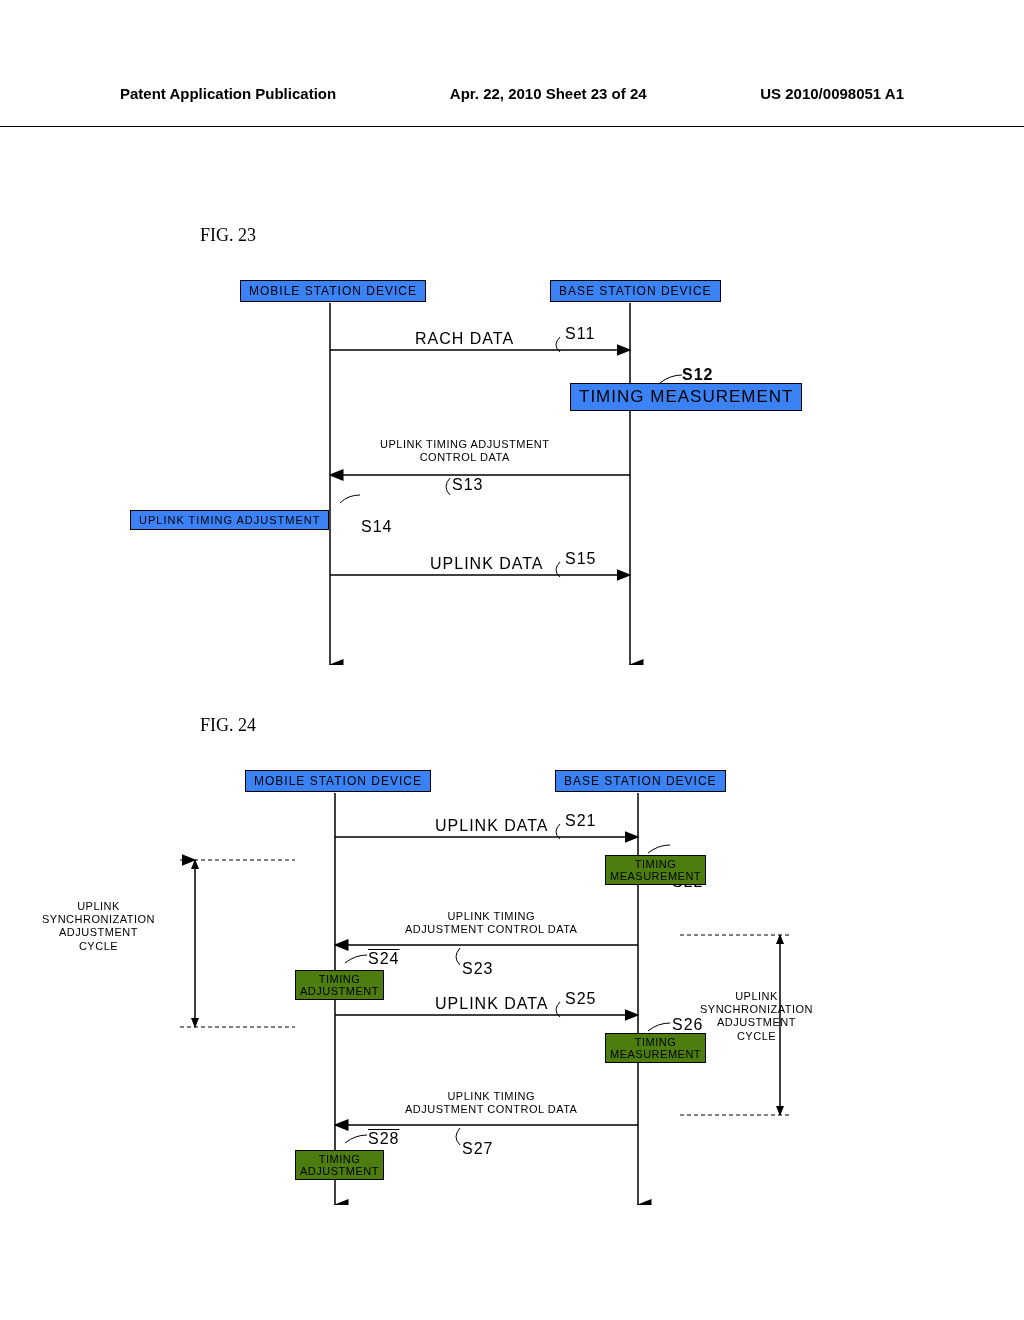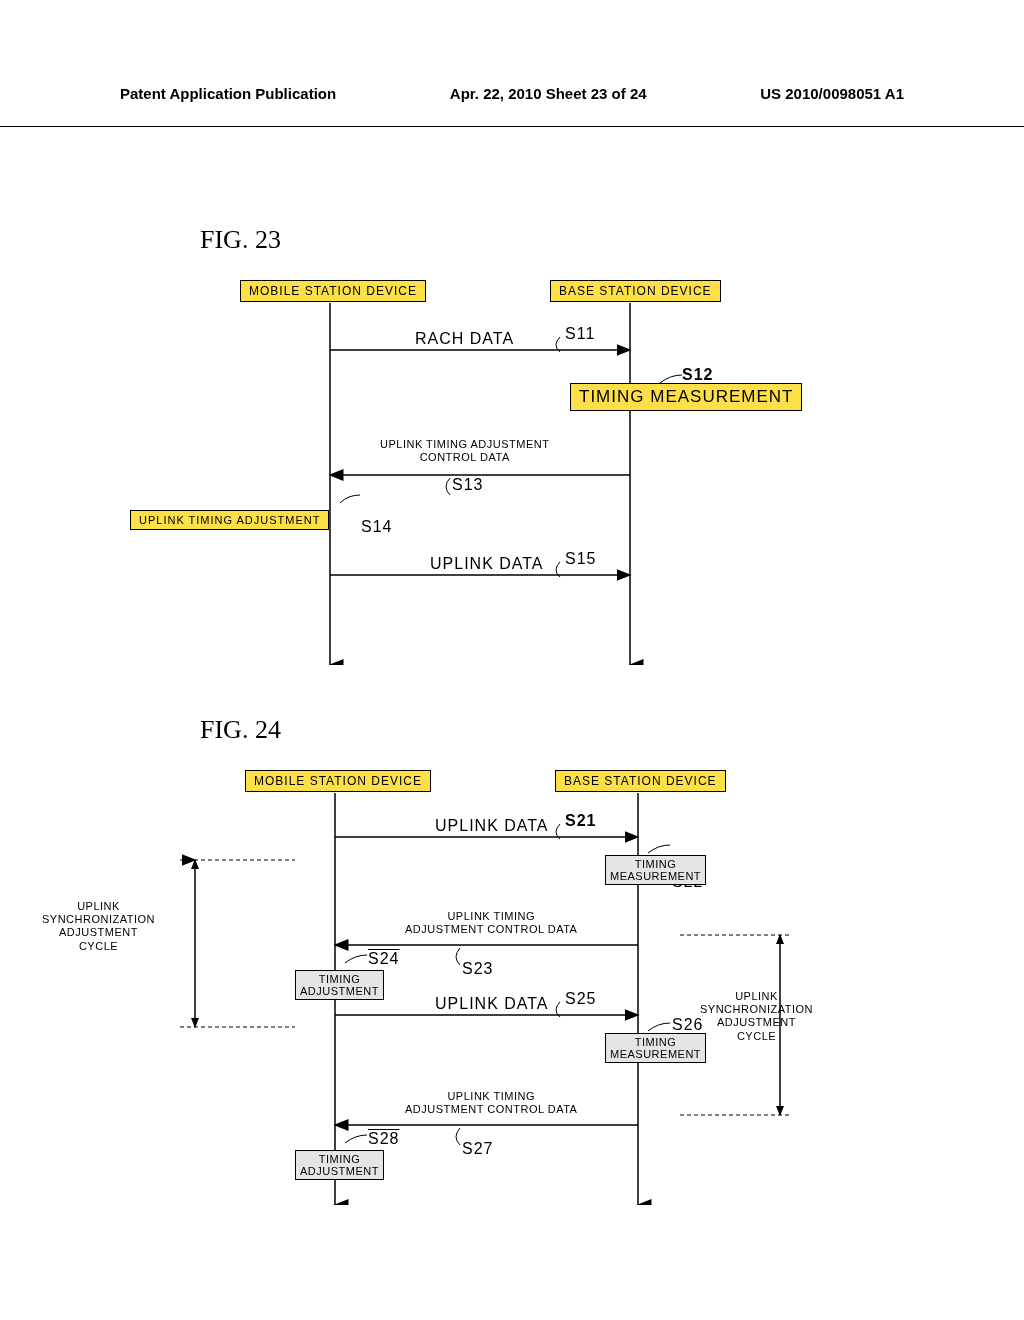--- a/index.html
+++ b/index.html
@@ -18,42 +18,42 @@
       border-bottom: 1.5px solid #000;
       padding: 0 120px 24px 120px;
       display: flex;
       justify-content: space-between;
       font-size: 15px;
       font-weight: bold;
     }
     .fig-label {
       position: absolute;
       font-family: "Times New Roman", serif;
-      font-size: 26px;
+      font-size: 18px;
     }
     .diagram {
       position: absolute;
       left: 160px;
       right: 160px;
     }
     .box {
       position: absolute;
       border: 1.5px solid #000;
       padding: 3px 8px;
       font-size: 12px;
-      background: #fde047;
+      background: #3b82f6;
       white-space: nowrap;
       letter-spacing: 1px;
     }
     .box-small {
       position: absolute;
       border: 1.5px solid #000;
       padding: 2px 4px;
       font-size: 11px;
-      background: #e5e5e5;
+      background: #4d7c0f;
       line-height: 1.1;
       text-align: center;
       letter-spacing: 0.5px;
     }
     .label {
       position: absolute;
       font-size: 16px;
       white-space: nowrap;
       letter-spacing: 1px;
     }
@@ -176,21 +176,21 @@
     <line x1="520" y1="350" x2="630" y2="350" stroke="#000" stroke-width="1" stroke-dasharray="4,3"></line>
     <line x1="620" y1="170" x2="620" y2="350" stroke="#000" stroke-width="1.5"></line>
     <path d="M616,179 L620,169 L624,179 Z" fill="#000"></path>
     <path d="M616,341 L620,351 L624,341 Z" fill="#000"></path>
   </svg>
 
   <div class="box" style="top:5px; left:85px;">MOBILE STATION DEVICE</div>
   <div class="box" style="top:5px; left:395px;">BASE STATION DEVICE</div>
 
   <div class="label" style="top:52px; left:275px;">UPLINK DATA</div>
-  <div class="label" style="top:47px; left:405px;font-weight:bold;">S21</div>
+  <div class="label" style="top:47px; left:405px;">S21</div>
 
   <div class="label" style="top:73px; left:512px;margin-top:35px;">S22</div>
   <div class="box-small" style="top:90px; left:445px; white-space:pre-line;">TIMING<br>MEASUREMENT</div>
 
   <div class="label-multi" style="top:145px; left:245px;">
     <span>UPLINK TIMING</span><br>
     <span>ADJUSTMENT CONTROL DATA</span>
   </div>
   <div class="label" style="top:195px; left:302px;">S23</div>
 

